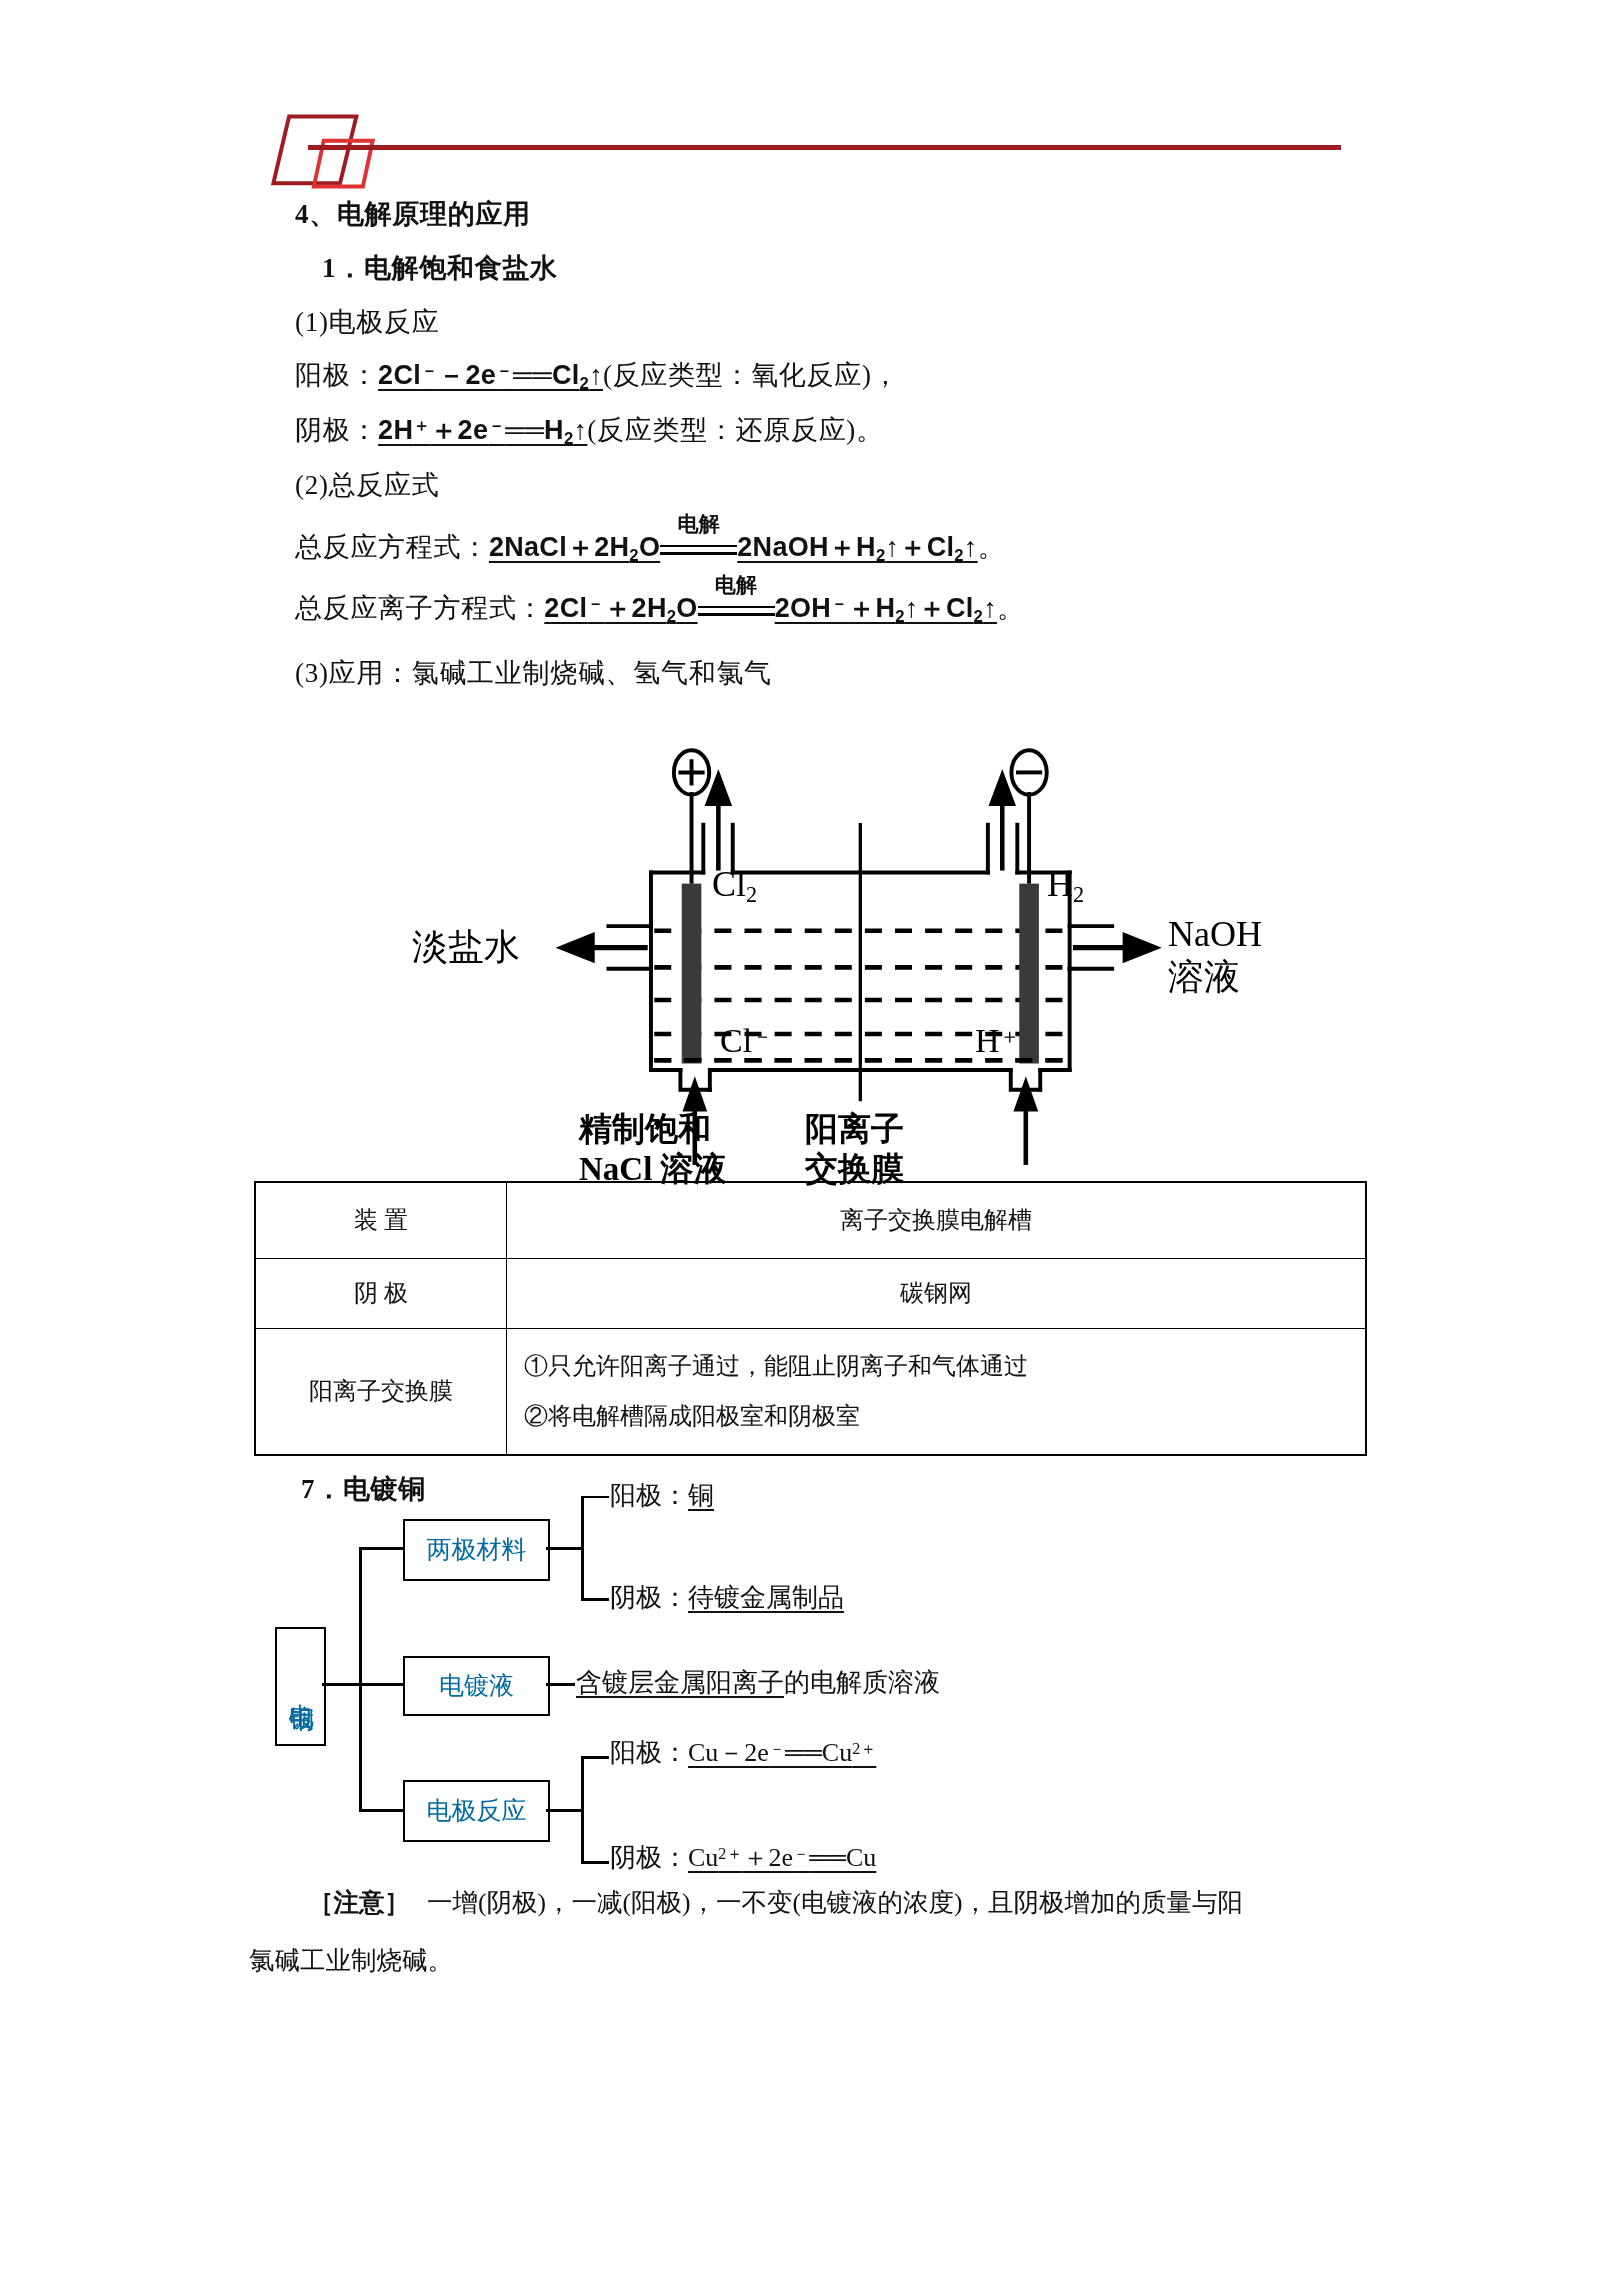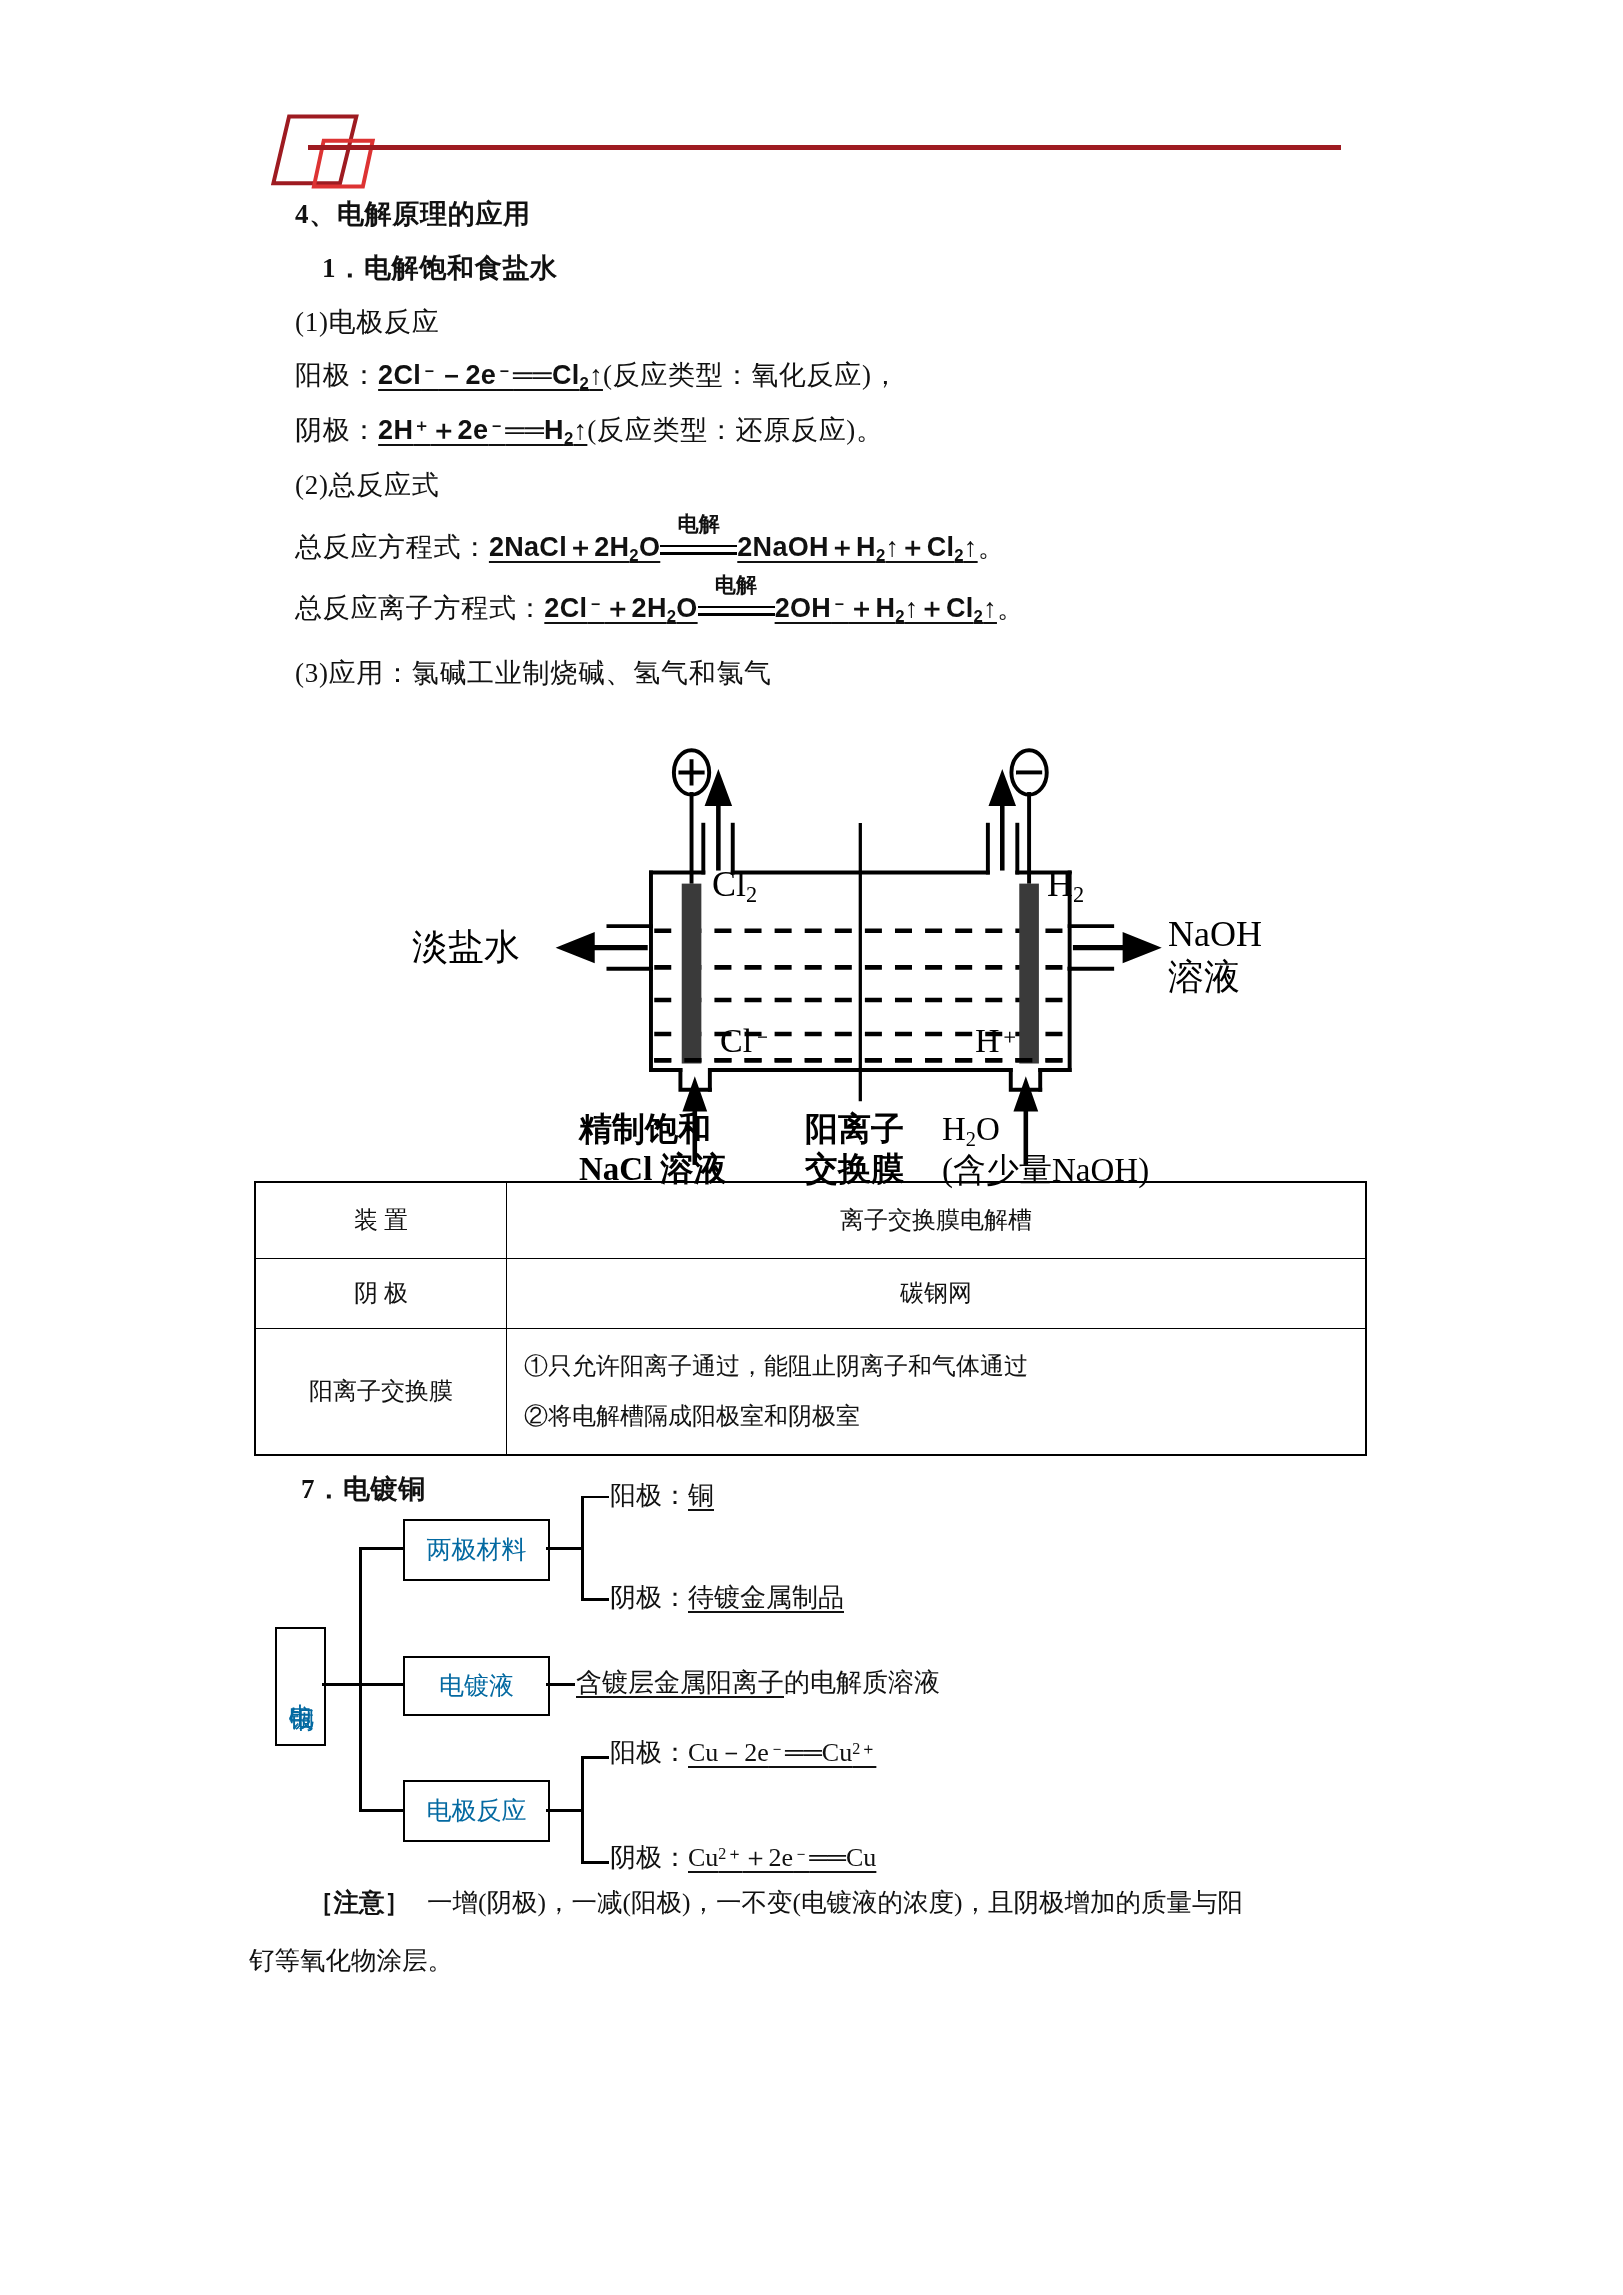--- a/index.html
+++ b/index.html
@@ -243,24 +243,20 @@
     <div style="position:absolute; left:121px; top:403px; font-size:33px; font-family:'Liberation Serif',serif; line-height:1.2; white-space:nowrap; font-weight:600;">
       <div>精制饱和</div>
       <div>NaCl 溶液</div>
     </div>
 
     <div style="position:absolute; left:347px; top:403px; font-size:33px; font-family:'Liberation Serif',serif; line-height:1.2; white-space:nowrap; font-weight:600;">
       <div>阳离子</div>
       <div>交换膜</div>
     </div>
 
-    <div style="position:absolute; left:484px; top:403px; font-size:33px; font-family:'Liberation Serif',serif; line-height:1.2; white-space:nowrap;">
-      <div>H<sub style="font-size:0.62em;">2</sub>O</div>
-      <div>(含少量NaOH)</div>
-    </div>
   </div>
 
   <table class="tbl">
     <tbody>
         <tr class="r1">
       <td class="lbl">装 置</td>
       <td class="val">离子交换膜电解槽</td>
     </tr>
     <tr class="r3">
       <td class="lbl">阴 极</td>
@@ -320,16 +316,16 @@
       <span>阳极：</span><span class="u">Cu－2e<sup>－</sup>══Cu<sup>2＋</sup></span>
     </div>
     <div class="tlabel" style="left:335px; top:335px;">
       <span>阴极：</span><span class="u">Cu<sup>2＋</sup>＋2e<sup>－</sup>══Cu</span>
     </div>
   </div>
 
   <div class="note" style="left:298px; top:1885px;">
     <span style="font-weight:700;margin-left:10px;">［注意］</span><span style="padding-left:17px;">一增(阴极)，一减(阳极)，一不变(电镀液的浓度)，且阴极增加的质量与阳</span>
   </div>
-  <div class="note" style="left:249px; top:1943px;">钌等氧化物涂层。</div>
+  <div class="note" style="left:249px; top:1943px;">氯碱工业制烧碱。</div>
 
 </div>
 
 
 </body></html>

